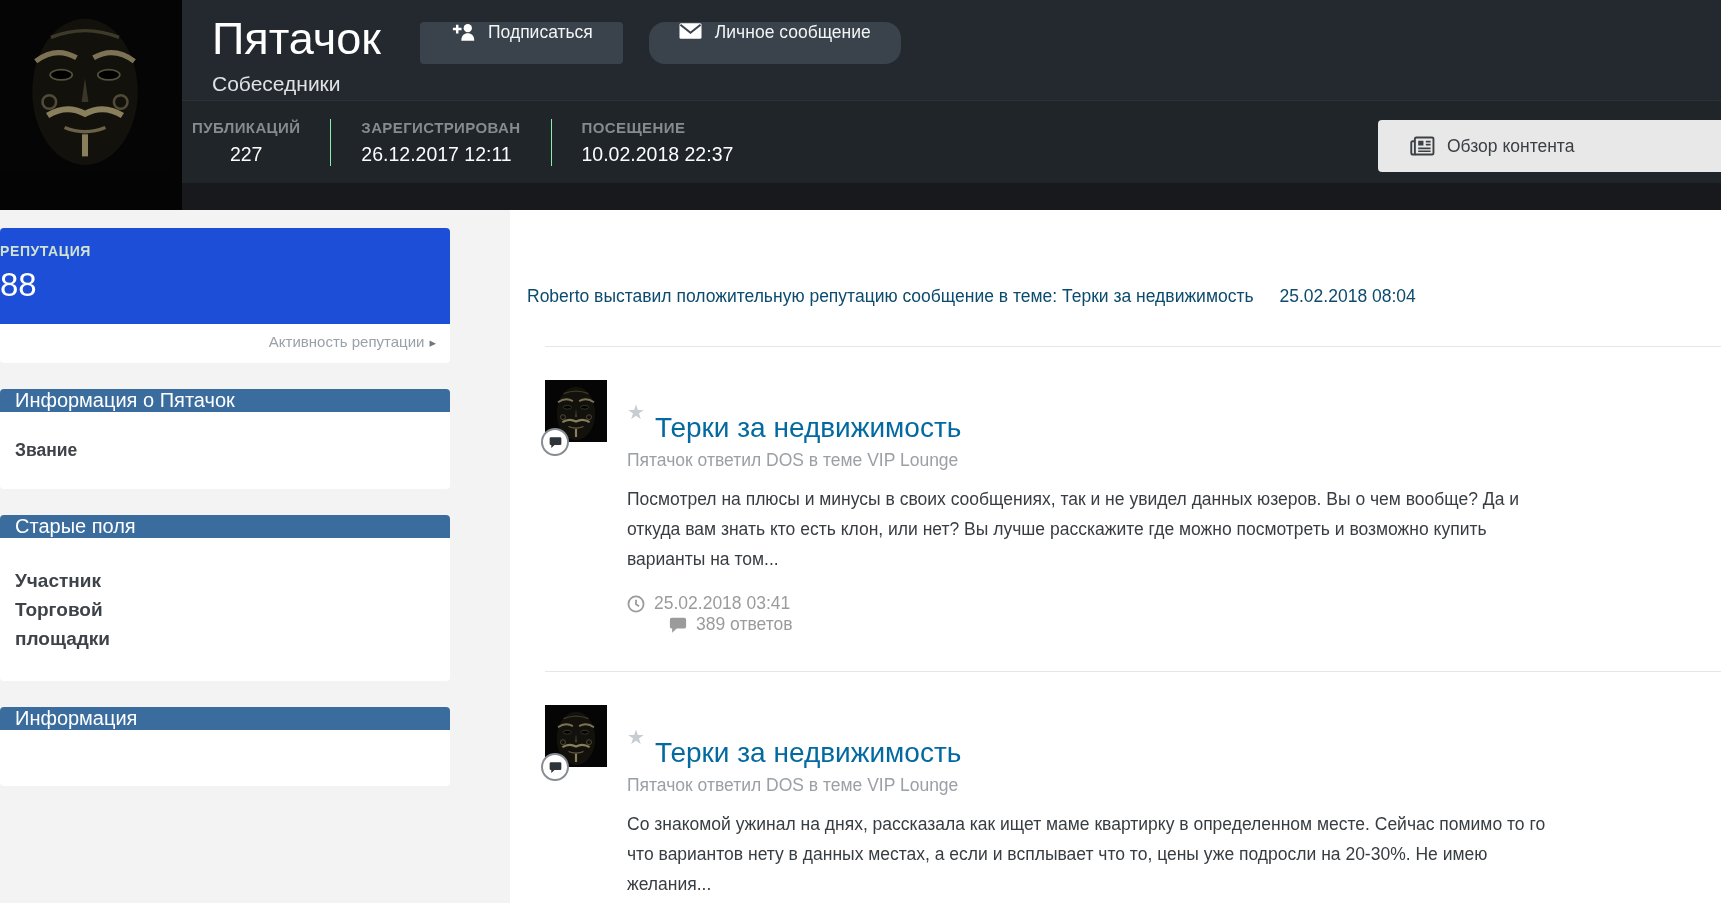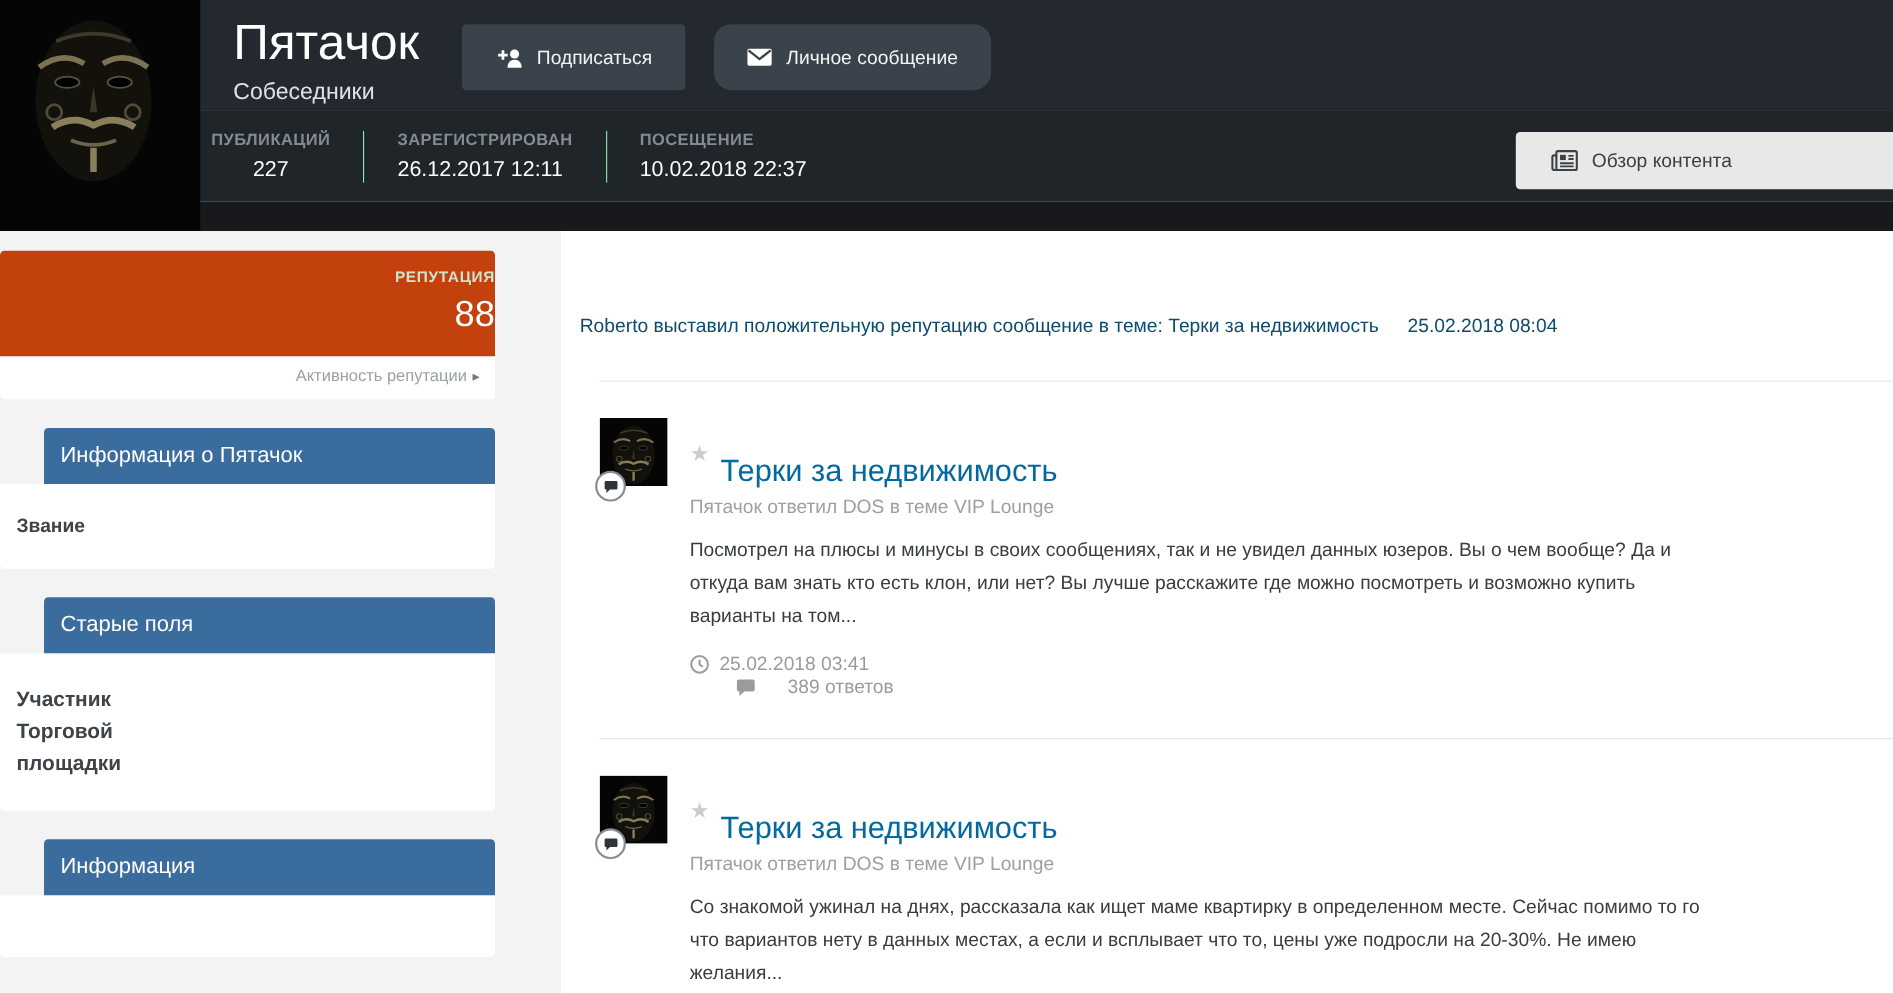--- a/index.html
+++ b/index.html
@@ -22,22 +22,22 @@
   }
   .avatar-wrap svg { width:170px; height:170px; display:block; }
 
   .ph-name { position:absolute; left:212px; top:14px; z-index:2; }
   .ph-username { font-size:45px; color:#ffffff; line-height:50px; }
   .ph-group    { font-size:21px; color:#dfe2e4; margin-top:8px; }
 
   .ph-buttons { position:absolute; left:420px; top:22px; display:flex; z-index:2; }
   .dark-btn {
     background:#3a434b; color:#f2f4f5; border:none; border-radius:4px;
-    height:60px; font-size:17.5px; font-family:inherit;
-    display:flex; align-items:center; padding:0 30px; cursor:pointer;
+    height:42px; font-size:17.5px; font-family:inherit;
+    display:flex; padding:0 30px; cursor:pointer;
   }
   .dark-btn + .dark-btn { margin-left:26px;border-radius:16px; }
   .dark-btn svg { margin-right:13px; }
 
   .ph-stats-inner { display:flex; height:83px; align-items:center; margin-left:192px; }
   .stat { padding:0 30px; }
   .stat:first-child { padding-left:0;text-align:center; }
   .stat + .stat { border-left:1px solid #86efac; }
   .stat-label { font-size:15px; font-weight:bold; color:#848b91; letter-spacing:.4px; margin-bottom:7px; }
   .stat-value { font-size:19.5px; color:#fdfdfd; }
@@ -50,35 +50,35 @@
   }
   .overview-btn svg { margin-right:12px; }
 
   
   .layout { display:flex; width:100%; height:693px; }
   .sidebar { width:450px; margin-right:60px; flex:none; }
   .main { flex:1; background:#ffffff; min-height:693px; padding-bottom:20px; }
 
   
   .rep-box {
-    margin-top:18px; background:#c2410c; border-radius:4px 4px 0 0;
-    text-align:right; padding:15px 0 20px;
+    margin-top:18px; background:#1d4ed8; border-radius:4px 4px 0 0;
+    text-align:left; padding:15px 0 20px;
   }
   .rep-label { font-size:14px; font-weight:bold; letter-spacing:.6px; color:#cfe3cf; }
   .rep-value { font-size:33px; color:#ffffff; margin-top:7px; }
   .rep-activity {
     background:#ffffff; border-radius:0 0 4px 4px; text-align:right;
     padding:9px 14px 13px; font-size:15px; color:#9aa1a8; cursor:pointer;
   }
   .rep-activity .arr { color:#70767c; margin-left:5px; font-size:13px; }
 
   .side-box { margin-top:26px; }
   .side-box-header {
     background:#3a6d9e; color:#ffffff; font-size:20px;
-    padding:14px 15px; border-radius:4px 4px 0 0;margin-left:40px;
+    padding:0 15px; border-radius:4px 4px 0 0;
   }
   .side-box-body { background:#ffffff; border-radius:0 0 4px 4px; padding:28px 15px; }
   .info-row { display:flex; font-size:17.5px; }
   .info-row-label { width:146px; font-weight:bold; color:#3d4349; flex:none; }
   .info-row-value { color:#454b51; }
   .pips { margin-top:11px; }
   .pip { display:inline-block; width:13px; height:13px; border-radius:50%; background:#4c4c4c; margin-right:4px; }
 
   .old-fields-value { font-size:19px; font-weight:bold; color:#3d4349; line-height:29px; max-width:140px; }
   .side-box-body.slim { height:45px; }
@@ -102,21 +102,21 @@
     display:flex; align-items:center; justify-content:center;
   }
   .post-content { margin-left:20px; flex:1; padding-right:170px; }
   .post-title-row { display:flex; align-items:center; }
   .star { font-size:20px; color:#c8cdd2; margin-right:10px; }
   .post-title { font-size:28px; color:#0369a1; text-decoration:none; cursor:pointer;margin-top:32px; }
   .post-byline { font-size:17.5px; color:#9aa0a5; margin-top:6px; }
   .post-excerpt { font-size:17.5px; color:#383d42; line-height:30px; margin-top:13px; }
   .post-meta { display:flex; align-items:flex-start; margin-top:19px; font-size:17.5px; color:#9b9b9b;flex-direction:column; }
   .meta-item { display:flex; align-items:center; }
-  .meta-item + .meta-item { margin-left:42px;gap:20px; }
+  .meta-item + .meta-item { margin-left:42px; }
   .meta-item svg { margin-right:9px; }
   .rep-neg { color:#c0403f; }
   .minus-icon {
     width:19px; height:19px; border-radius:50%; background:#c9494b;
     position:relative; display:inline-block; margin-right:7px;
   }
   .minus-icon::after {
     content:""; position:absolute; left:4px; right:4px; top:8px; height:3px; background:#ffffff;
   }
 

